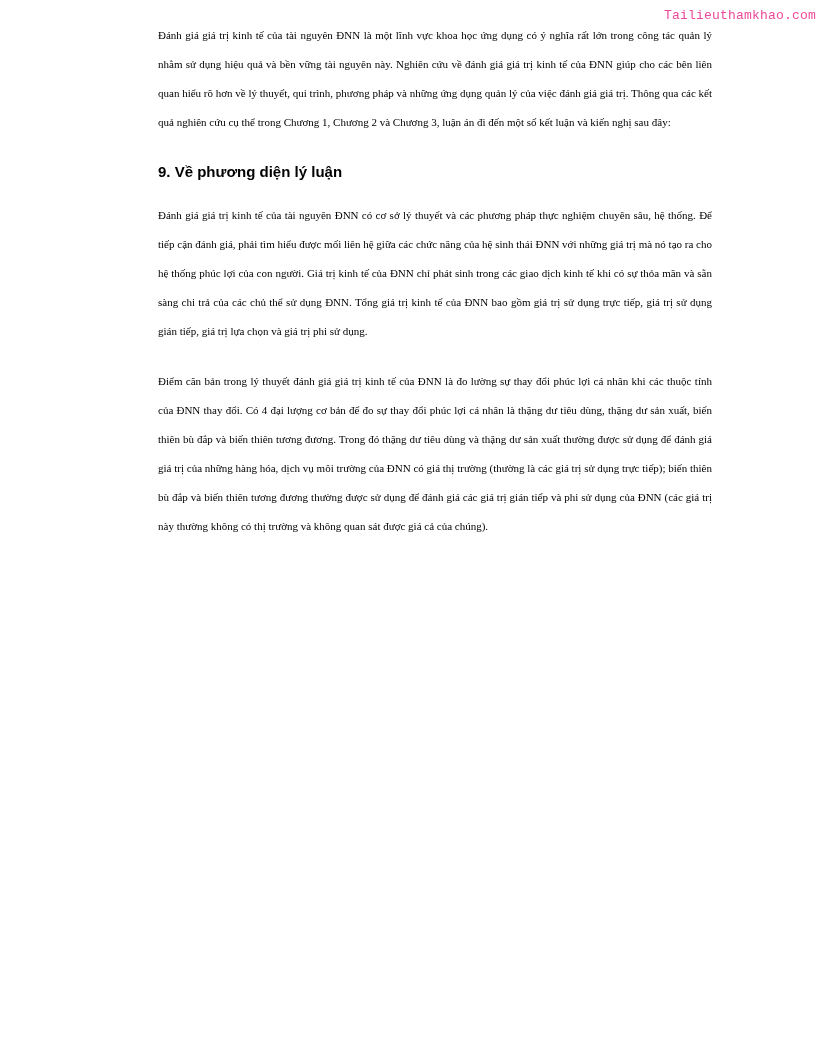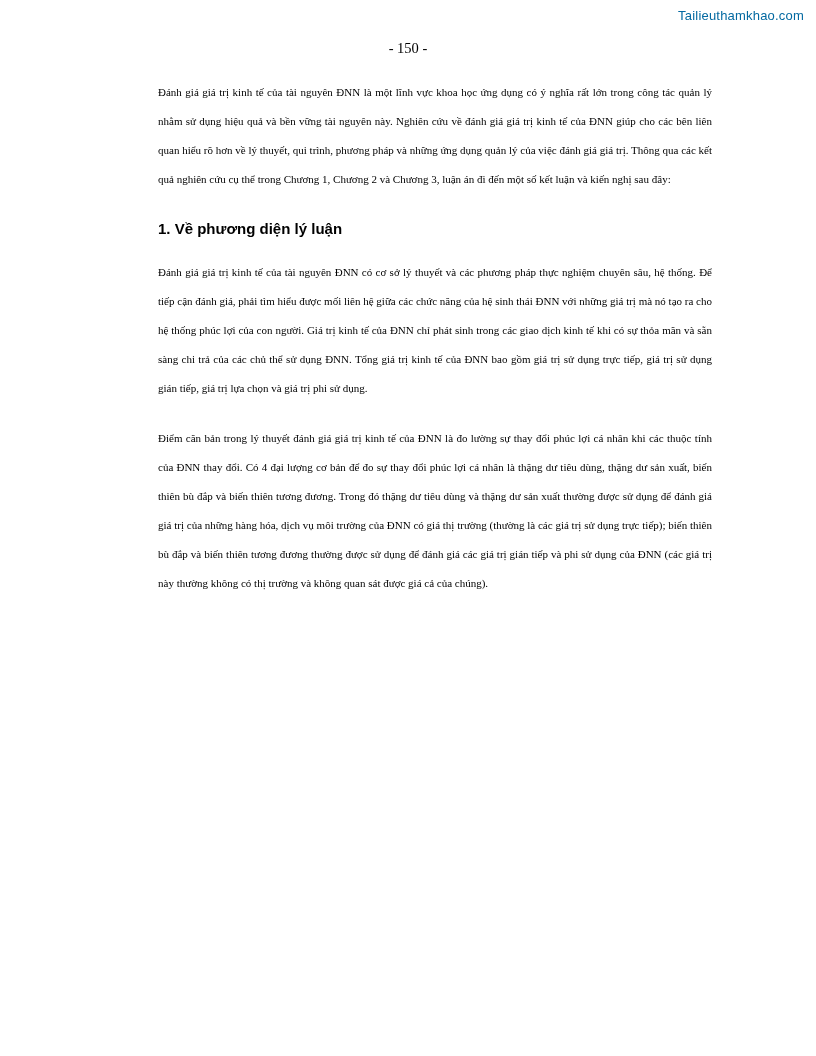--- a/index.html
+++ b/index.html
@@ -13,24 +13,24 @@
     height: 1056px;
     background: #ffffff;
     font-family: "Liberation Serif", serif;
     color: #000000;
     overflow: hidden;
     box-sizing: border-box;
   }
   .watermark {
     position: absolute;
     top: 8px;
-    right: 12px;
-    font-family: Liberation Sans, sans-serif;
+    right: 0;
+    font-family: Liberation Mono, monospace;
     font-size: 13px;
-    color: #0369a1;
+    color: #ec4899;
     letter-spacing: 0.2px;
   }
   .page-number {
     padding-top: 40px;
     text-align: center;
     font-size: 14.5px;
     color: #000000;
   }
   .content {
     margin-left: 158px;
@@ -63,28 +63,27 @@
     text-decoration: underline;
   }
 </style>
 </head>
 <body>
 
 <div class="page">
 
   <div class="watermark">Tailieuthamkhao.com</div>
 
-  <div class="page-number">- 150 -</div>
 
   <div class="content">
 
 
     <p class="body-para">Đánh giá giá trị kinh tế của tài nguyên ĐNN là một lĩnh vực khoa học ứng dụng có ý nghĩa rất lớn trong công tác quản lý nhằm sử dụng hiệu quả và bền vững tài nguyên này. Nghiên cứu về đánh giá giá trị kinh tế của ĐNN giúp cho các bên liên quan hiểu rõ hơn về lý thuyết, qui trình, phương pháp và những ứng dụng quản lý của việc đánh giá giá trị. Thông qua các kết quả nghiên cứu cụ thể trong Chương 1, Chương 2 và Chương 3, luận án đi đến một số kết luận và kiến nghị sau đây:</p>
 
-    <h2 class="section-heading">1. Về phương diện lý luận</h2>
+    <h2 class="section-heading">9. Về phương diện lý luận</h2>
 
 
     <p class="body-para">Đánh giá giá trị kinh tế của tài nguyên ĐNN có cơ sở lý thuyết và các phương pháp thực nghiệm chuyên sâu, hệ thống. Để tiếp cận đánh giá, phải tìm hiểu được mối liên hệ giữa các chức năng của hệ sinh thái ĐNN với những giá trị mà nó tạo ra cho hệ thống phúc lợi của con người. Giá trị kinh tế của ĐNN chỉ phát sinh trong các giao dịch kinh tế khi có sự thỏa mãn và sẵn sàng chi trả của các chủ thể sử dụng ĐNN. Tổng giá trị kinh tế của ĐNN bao gồm giá trị sử dụng trực tiếp, giá trị sử dụng gián tiếp, giá trị lựa chọn và giá trị phi sử dụng.</p>
 
     <p class="body-para">Điểm căn bản trong lý thuyết đánh giá giá trị kinh tế của ĐNN là đo lường sự thay đổi phúc lợi cá nhân khi các thuộc tính của ĐNN thay đổi. Có 4 đại lượng cơ bản để đo sự thay đổi phúc lợi cá nhân là thặng dư tiêu dùng, thặng dư sản xuất, biến thiên bù đắp và biến thiên tương đương. Trong đó thặng dư tiêu dùng và thặng dư sản xuất thường được sử dụng để đánh giá giá trị của những hàng hóa, dịch vụ môi trường của ĐNN có giá thị trường (thường là các giá trị sử dụng trực tiếp); biến thiên bù đắp và biến thiên tương đương thường được sử dụng để đánh giá các giá trị gián tiếp và phi sử dụng của ĐNN (các giá trị này thường không có thị trường và không quan sát được giá cả của chúng).</p>
 
   </div>
 
 </div>
 

